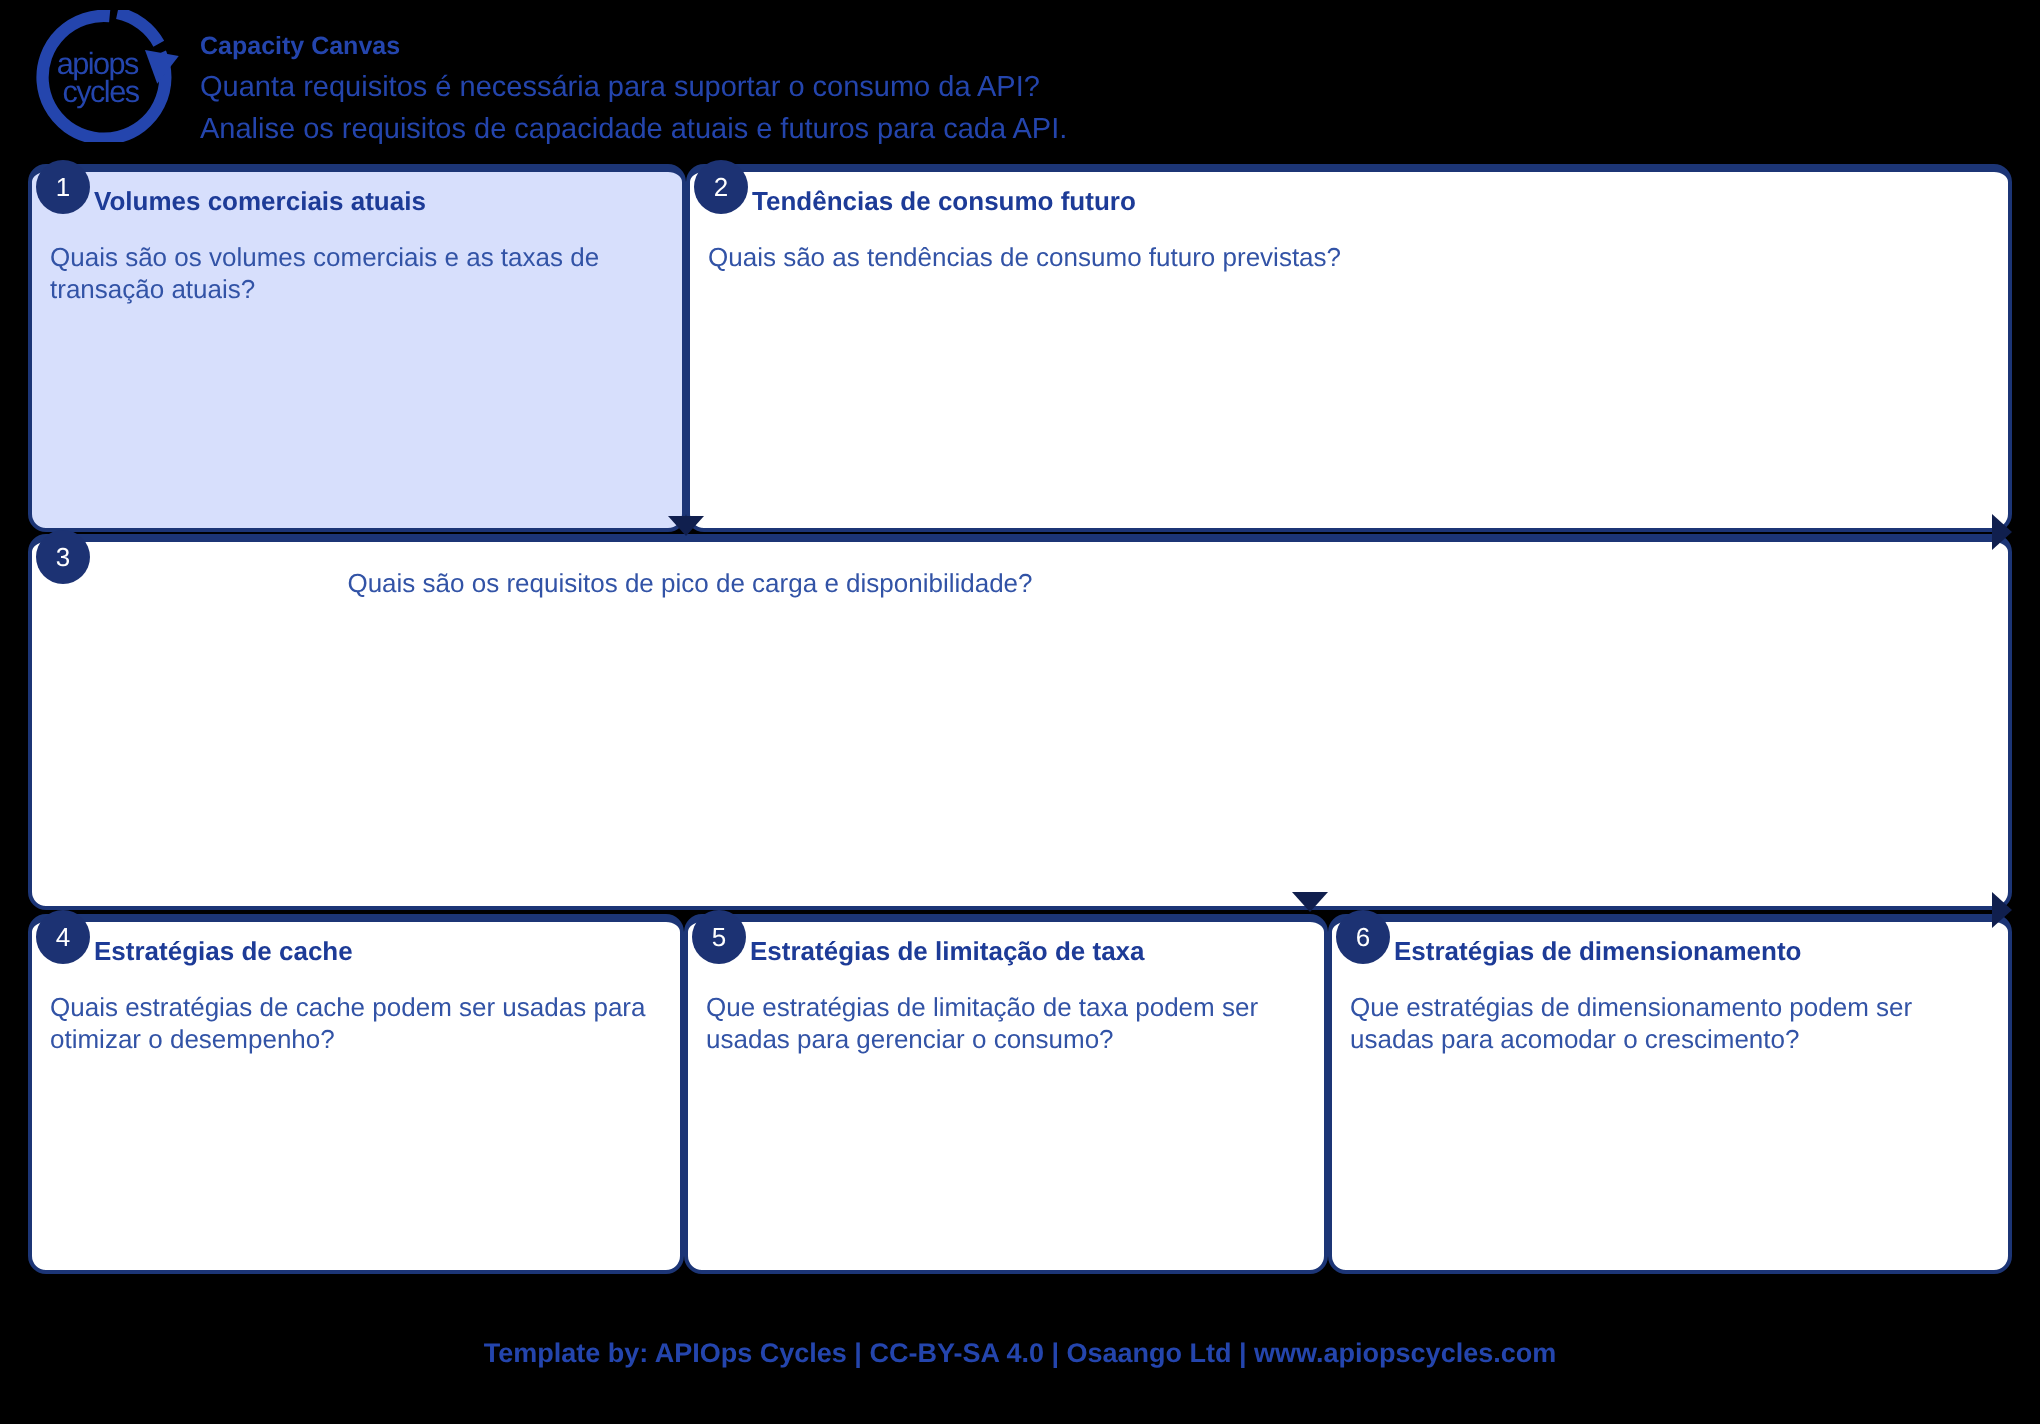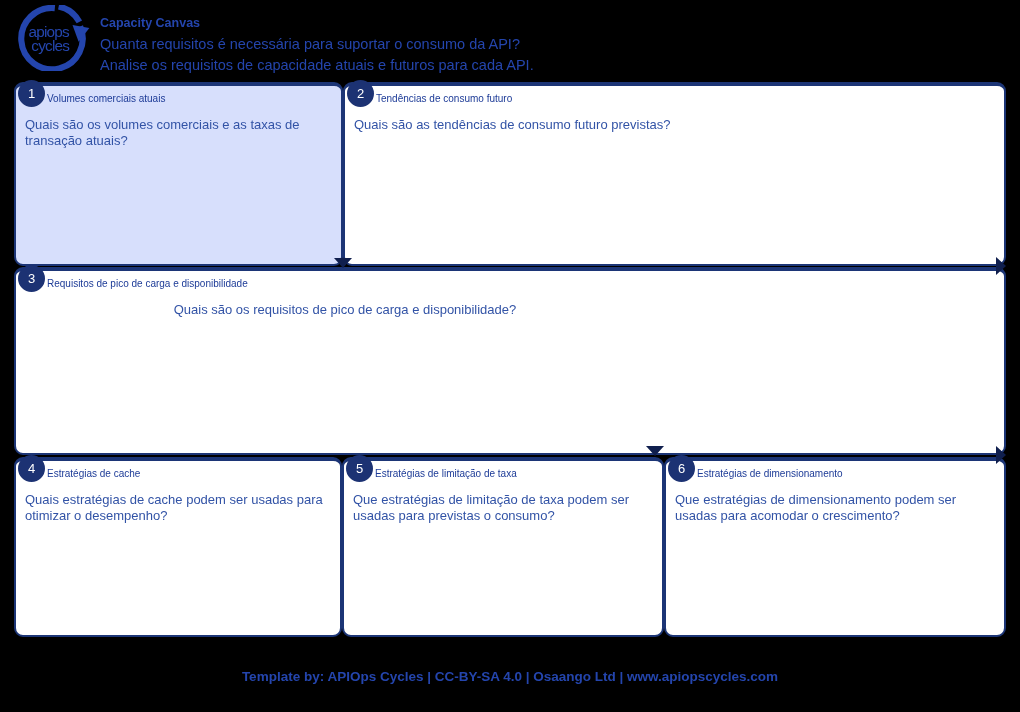--- a/index.html
+++ b/index.html
@@ -31,21 +31,21 @@
   .card.tinted{background:var(--card1-fill);}
   .card-1{left:14px;top:82px;width:329px;height:184px;}
   .card-2{left:343px;top:82px;width:663px;height:184px;}
   .card-3{left:14px;top:267px;width:992px;height:188px;}
   .card-4{left:14px;top:457px;width:328px;height:180px;}
   .card-5{left:342px;top:457px;width:322px;height:180px;}
   .card-6{left:664px;top:457px;width:342px;height:180px;}
   .badge{position:absolute;top:-6px;left:2px;width:27px;height:27px;border-radius:50%;
          background:var(--badge-navy);color:#ffffff;font-size:13px;
          display:flex;align-items:center;justify-content:center;z-index:3;}
-  .card-title{margin:7px 10px 0 31px;font-size:10px;font-weight:normal;color:var(--title-navy);}
+  .card-title{margin:7px 10px 0 31px;font-size:13px;font-weight:bold;color:var(--title-navy);}
   .card-question{margin:13px 12px 0 9px;font-size:13px;line-height:1.2;color:var(--body-blue);max-width:330px;}
   .card-3 .card-question{max-width:640px;text-align:center;}
 
   
   .arr{position:absolute;width:0;height:0;z-index:4;}
   .arr-down{border-left:9px solid transparent;border-right:9px solid transparent;
             border-top:10px solid var(--arrow-navy);}
   .arr-right{border-top:9px solid transparent;border-bottom:9px solid transparent;
              border-left:10px solid var(--arrow-navy);}
   .arr-d1{left:334px;top:258px;}
@@ -87,38 +87,37 @@
       <span>2</span>
     </div>
     <div class="card-title">Tendências de consumo futuro</div>
     <div class="card-question">Quais são as tendências de consumo futuro previstas?</div>
   </div>
 
   <div class="card card-3">
     <div class="badge">
       <span>3</span>
     </div>
-    <div class="card-title">Requisitos de pico de carga e disponibilidade</div>
     <div class="card-question">Quais são os requisitos de pico de carga e disponibilidade?</div>
   </div>
 
   <div class="card card-4">
     <div class="badge">
       <span>4</span>
     </div>
     <div class="card-title">Estratégias de cache</div>
     <div class="card-question">Quais estratégias de cache podem ser usadas para otimizar o desempenho?</div>
   </div>
 
   <div class="card card-5">
     <div class="badge">
       <span>5</span>
     </div>
     <div class="card-title">Estratégias de limitação de taxa</div>
-    <div class="card-question">Que estratégias de limitação de taxa podem ser usadas para previstas o consumo?</div>
+    <div class="card-question">Que estratégias de limitação de taxa podem ser usadas para gerenciar o consumo?</div>
   </div>
 
   <div class="card card-6">
     <div class="badge">
       <span>6</span>
     </div>
     <div class="card-title">Estratégias de dimensionamento</div>
     <div class="card-question">Que estratégias de dimensionamento podem ser usadas para acomodar o crescimento?</div>
   </div>
 

